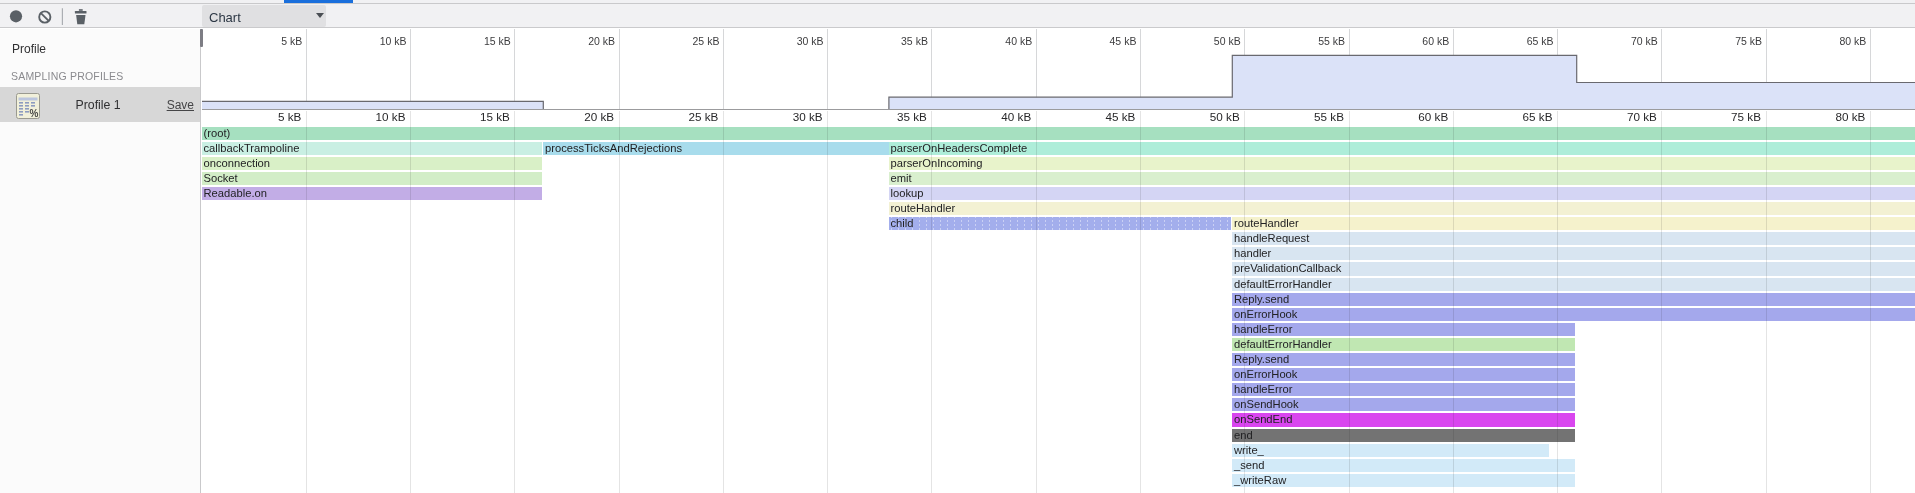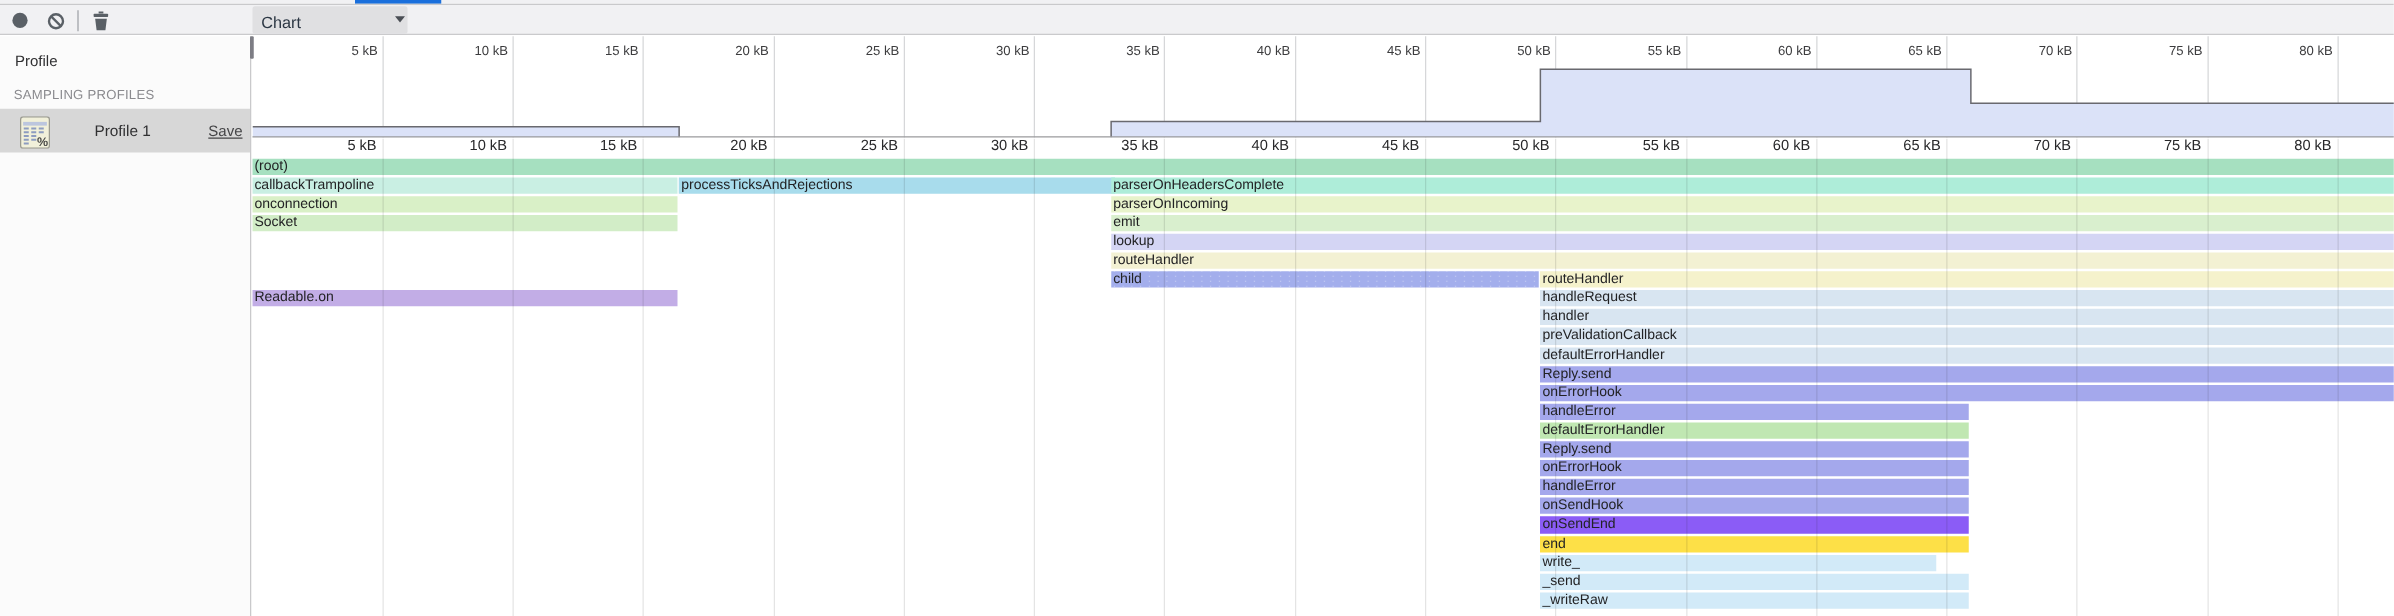--- a/index.html
+++ b/index.html
@@ -129,39 +129,39 @@
 <div class="r1lab" style="left:1790.3px;">80 kB</div>
 <div class="r2lab" style="left:1785.3px;">80 kB</div>
 <div class="bar" style="left:201.5px; top:126.5px; width:1713.5px; background:#a6e0c0;">(root)</div>
 <div class="bar" style="left:201.5px; top:141.6px; width:340.5px; background:#c9efe3;">callbackTrampoline</div>
 <div class="bar" style="left:543.0px; top:141.6px; width:349px; background:#a8dcec;">processTicksAndRejections</div>
 <div class="bar" style="left:888.5px; top:141.6px; width:1026.5px; background:#aeedd9;">parserOnHeadersComplete</div>
 <div class="bar" style="left:201.5px; top:156.7px; width:340.5px; background:#d9f0c7;">onconnection</div>
 <div class="bar" style="left:888.5px; top:156.7px; width:1026.5px; background:#e8f3cb;">parserOnIncoming</div>
 <div class="bar" style="left:201.5px; top:171.8px; width:340.5px; background:#d2edc7;">Socket</div>
 <div class="bar" style="left:888.5px; top:171.8px; width:1026.5px; background:#d9efce;">emit</div>
-<div class="bar" style="left:201.5px; top:186.9px; width:340.5px; background:#c2ade6;margin-top:45px;">Readable.on</div>
+<div class="bar" style="left:201.5px; top:186.9px; width:340.5px; background:#c2ade6;">Readable.on</div>
 <div class="bar" style="left:888.5px; top:186.9px; width:1026.5px; background:#d4d5f4;">lookup</div>
 <div class="bar" style="left:888.5px; top:202.0px; width:1026.5px; background:#f3f1d3;">routeHandler</div>
 <div class="bar" style="left:888.5px; top:217.1px; width:342.3px; background:#a3aeec; background-image:radial-gradient(circle, rgba(255,255,255,0.42) 0.55px, rgba(255,255,255,0) 0.8px); background-size:7px 4px; background-position:48px 2px;">child</div>
 <div class="bar" style="left:1232.0px; top:217.1px; width:683.0px; background:#f5f2cc;">routeHandler</div>
 <div class="bar" style="left:1232.0px; top:232.2px; width:683.0px; background:#d8e5f1;">handleRequest</div>
 <div class="bar" style="left:1232.0px; top:247.3px; width:683.0px; background:#d8e5f1;">handler</div>
 <div class="bar" style="left:1232.0px; top:262.4px; width:683.0px; background:#d8e5f1;">preValidationCallback</div>
 <div class="bar" style="left:1232.0px; top:277.5px; width:683.0px; background:#d8e5f1;">defaultErrorHandler</div>
 <div class="bar" style="left:1232.0px; top:292.6px; width:683.0px; background:#a4a8ec;">Reply.send</div>
 <div class="bar" style="left:1232.0px; top:307.7px; width:683.0px; background:#a4a8ec;">onErrorHook</div>
 <div class="bar" style="left:1232.0px; top:322.8px; width:342.5px; background:#a4a8ec;">handleError</div>
 <div class="bar" style="left:1232.0px; top:337.9px; width:342.5px; background:#c0e7b2;">defaultErrorHandler</div>
 <div class="bar" style="left:1232.0px; top:353.0px; width:342.5px; background:#a4a8ec;">Reply.send</div>
 <div class="bar" style="left:1232.0px; top:368.1px; width:342.5px; background:#a4a8ec;">onErrorHook</div>
 <div class="bar" style="left:1232.0px; top:383.2px; width:342.5px; background:#a4a8ec;">handleError</div>
 <div class="bar" style="left:1232.0px; top:398.3px; width:342.5px; background:#a4a8ec;">onSendHook</div>
-<div class="bar" style="left:1232.0px; top:413.4px; width:342.5px; background:#8b5cf6;">onSendEnd</div>
-<div class="bar" style="left:1232.0px; top:428.5px; width:342.5px; background:#fde047;">end</div>
+<div class="bar" style="left:1232.0px; top:413.4px; width:342.5px; background:#d946ef;">onSendEnd</div>
+<div class="bar" style="left:1232.0px; top:428.5px; width:342.5px; background:#737373;">end</div>
 <div class="bar" style="left:1232.0px; top:443.6px; width:317px; background:#d2eaf8;">write_</div>
 <div class="bar" style="left:1232.0px; top:458.7px; width:342.5px; background:#d2eaf8;">_send</div>
 <div class="bar" style="left:1232.0px; top:473.8px; width:342.5px; background:#d2eaf8;">_writeRaw</div>
 <div class="gl2" style="left:305.8px;"></div>
 <div class="gl2" style="left:410.0px;"></div>
 <div class="gl2" style="left:514.3px;"></div>
 <div class="gl2" style="left:618.6px;"></div>
 <div class="gl2" style="left:722.9px;"></div>
 <div class="gl2" style="left:827.1px;"></div>
 <div class="gl2" style="left:931.4px;"></div>

